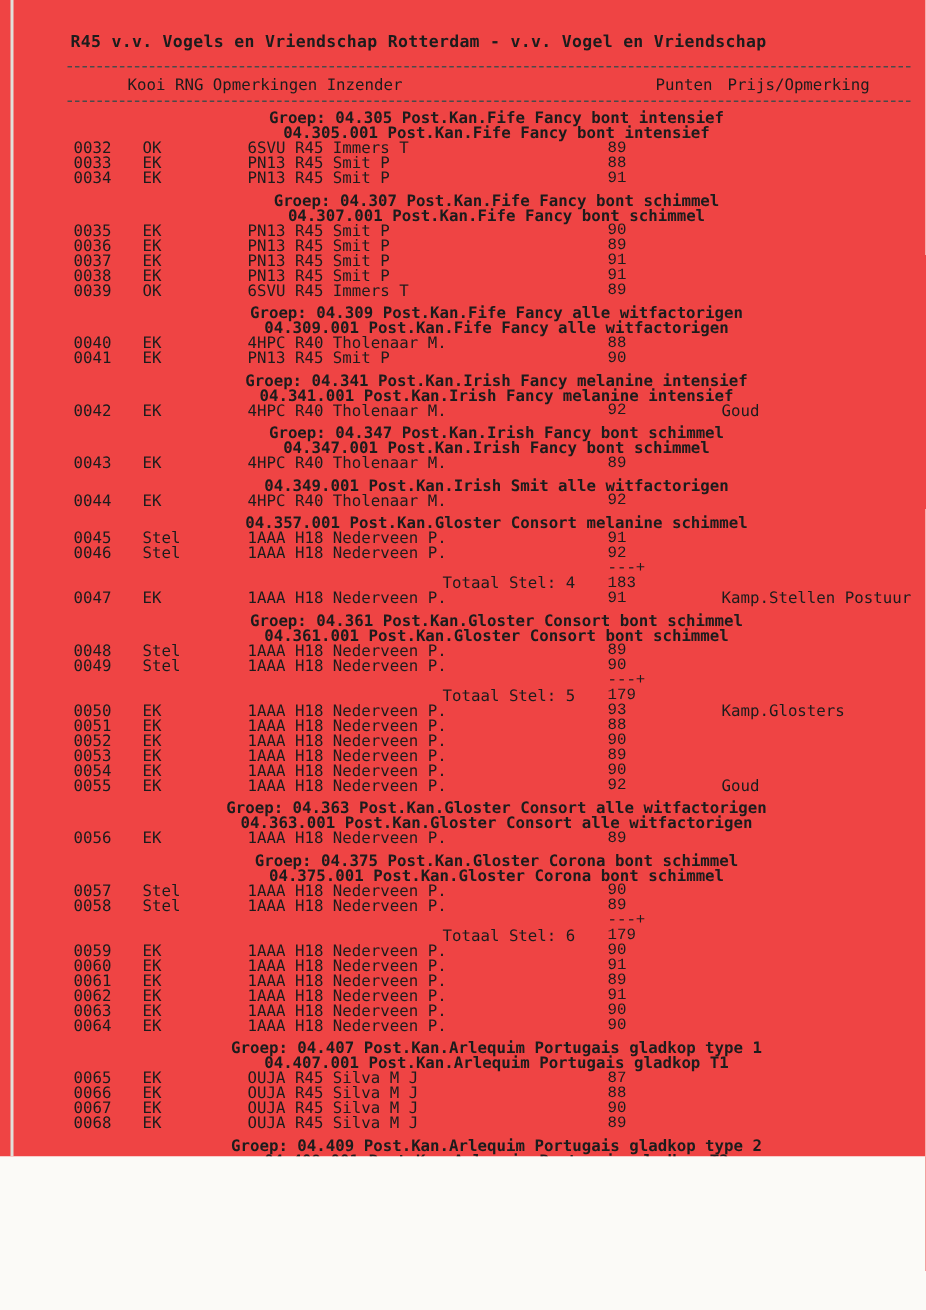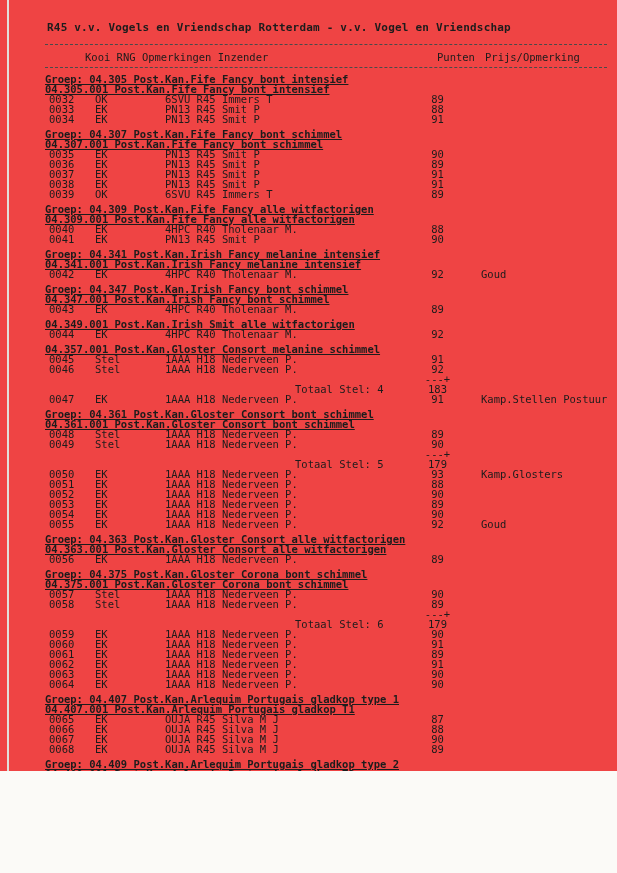--- a/index.html
+++ b/index.html
@@ -59,28 +59,28 @@
   .group { margin-top: 5px; }
   .line {
     position: relative;
     height: 10px;
     font-size: 10.5px;
     line-height: 10px;
     white-space: pre;
   }
   .group-head {
     font-weight: bold;
-    text-decoration: underline;
     text-underline-offset: 1px;
+    text-align: center;
   }
   .line span { position: absolute; top: 0; }
   .c-kooi     { left: 4px; }
   .c-opm      { left: 50px; }
   .c-inz      { left: 120px; }
-  .c-pts      { left: 360px; width: 65px; text-align: center; }
+  .c-pts      { left: 360px; width: 65px; text-align: left; font-family: Liberation Mono, monospace; }
   .c-prijs    { left: 436px; }
   .c-totlabel { left: 250px; }
 </style>
 </head>
 <body>
 
 <div class="page">
   <div class="scan-edge"></div>
 
   <div class="title">R45 v.v. Vogels en Vriendschap Rotterdam - v.v. Vogel en Vriendschap</div>

